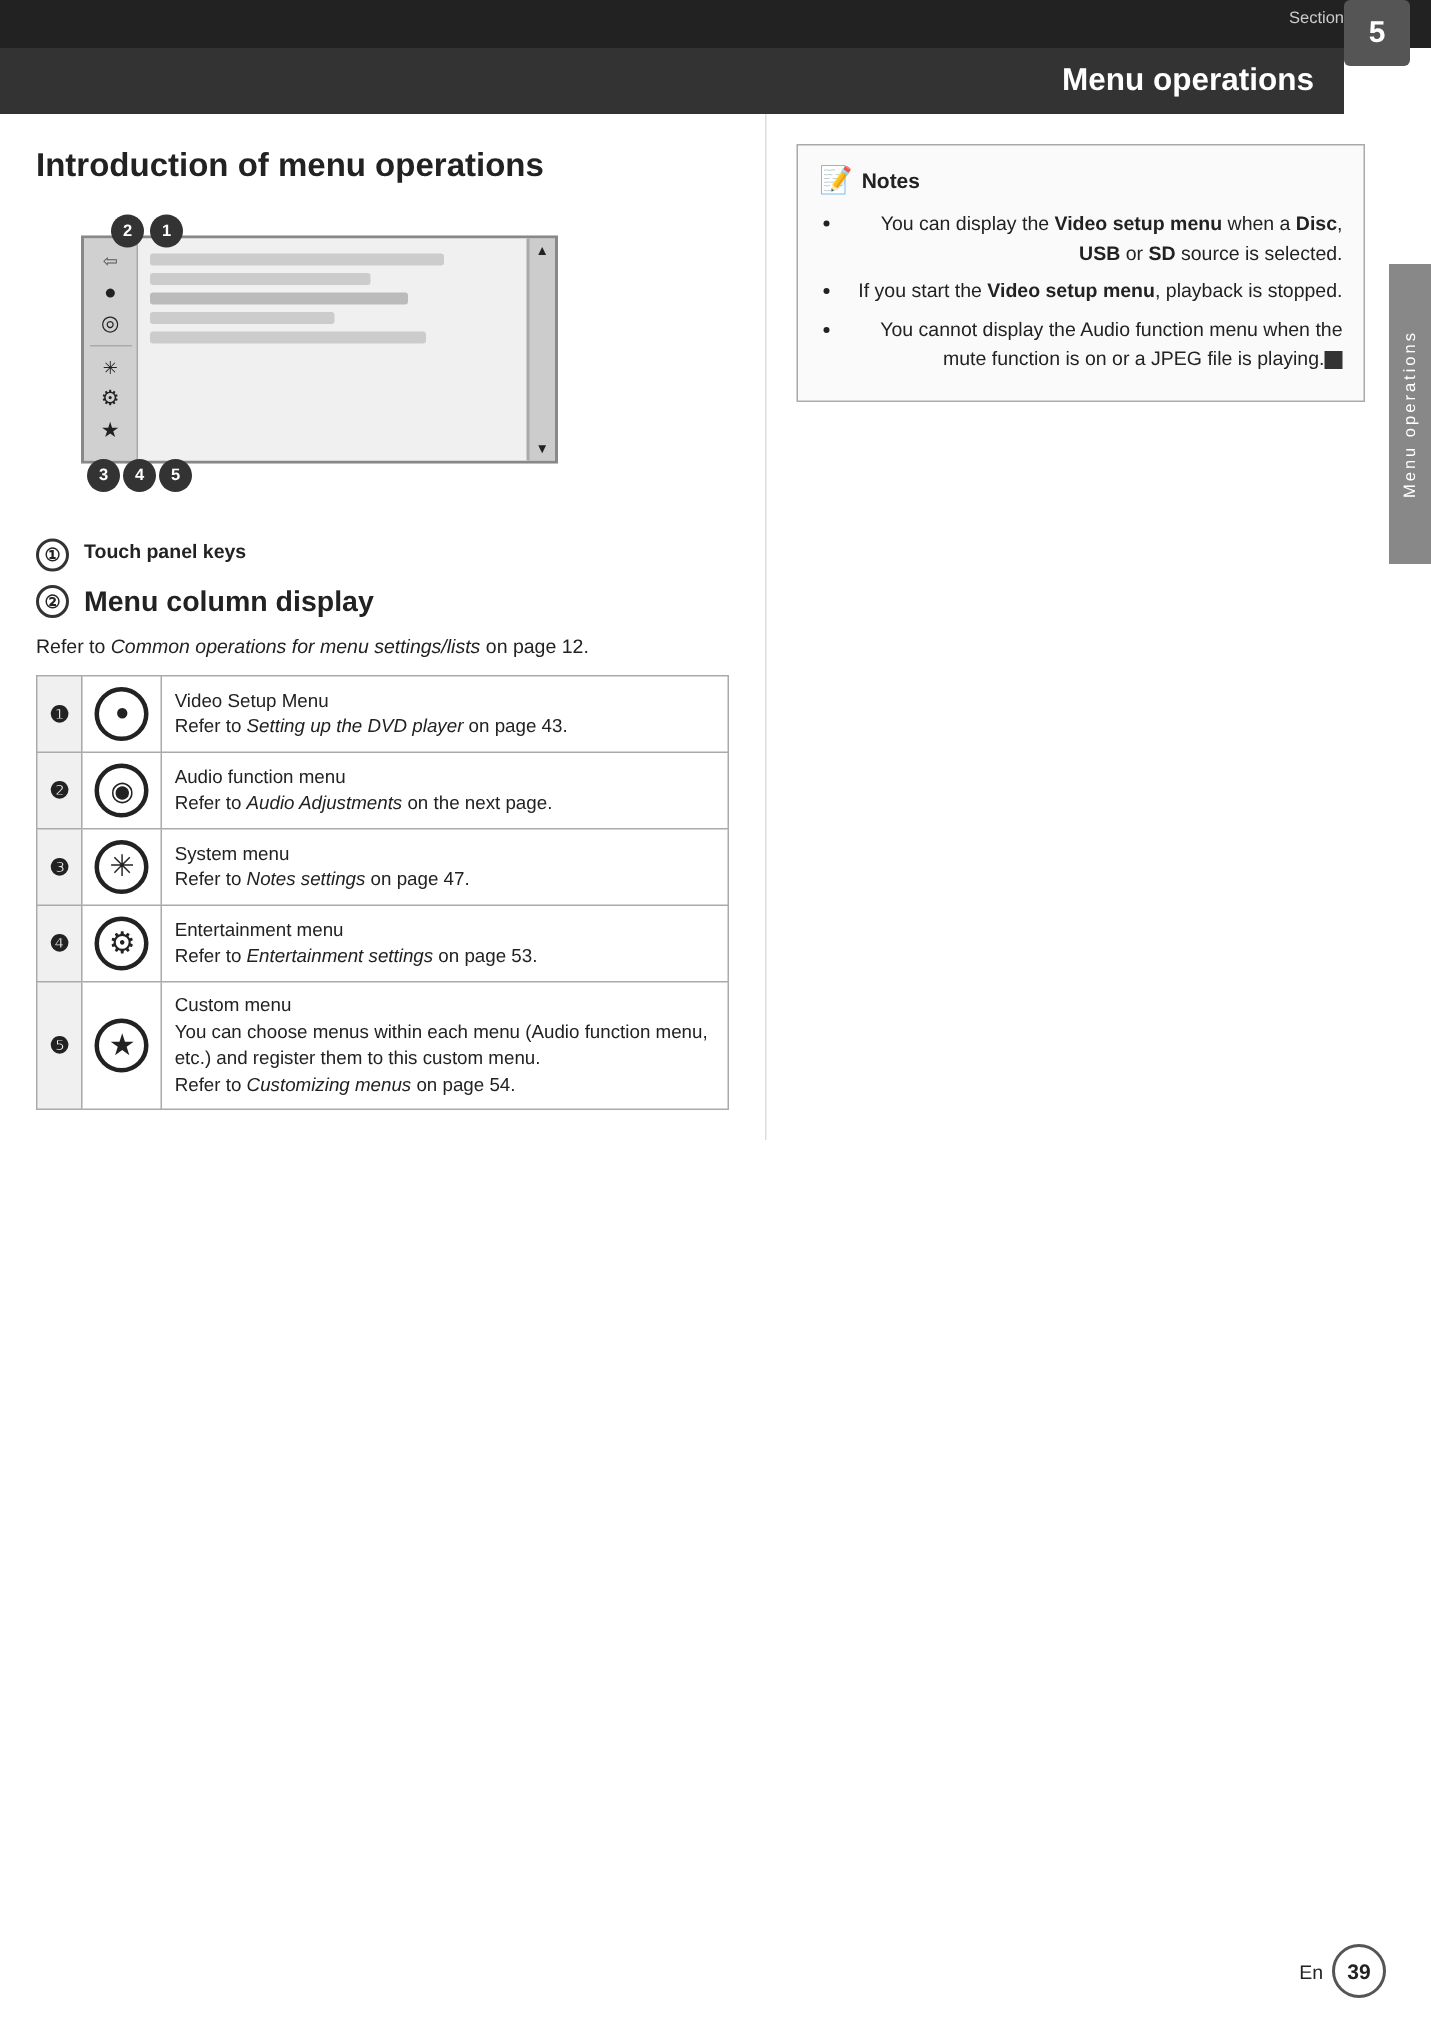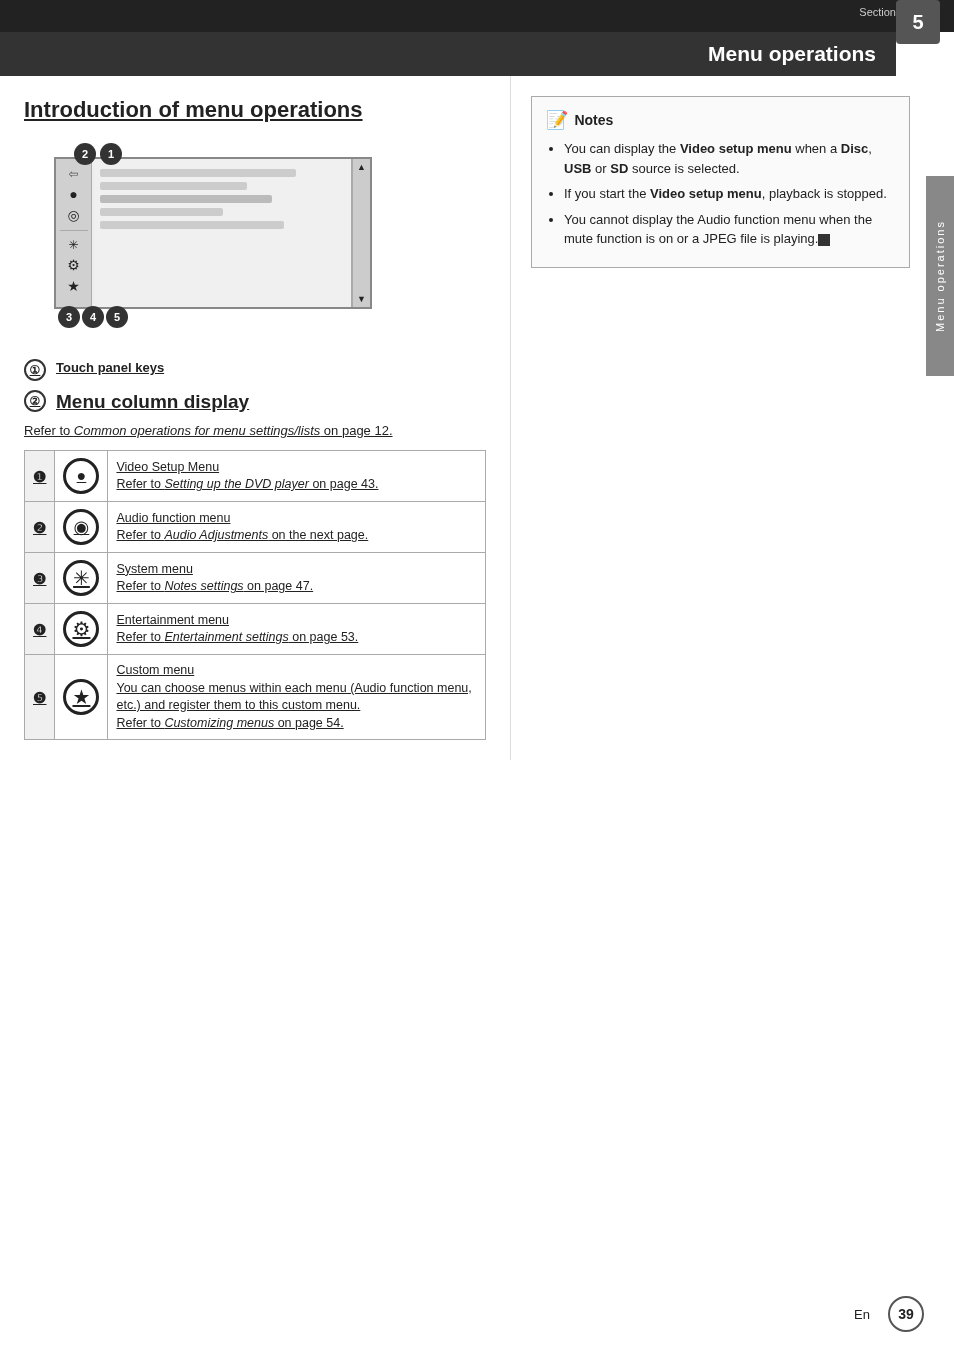--- a/index.html
+++ b/index.html
@@ -14,21 +14,20 @@
     }
 
     .main-content {
       display: flex;
       padding: 0;
     }
 
     .left-column {
       width: 510px;
       padding: 20px 24px;
-      text-decoration: underline;
     }
 
     .right-column {
       width: 420px;
       padding: 20px 20px;
       border-left: 1px solid #ddd;
     }
 
     h1.intro-title {
       font-size: 22px;
@@ -127,20 +126,21 @@
       gap: 6px;
       font-size: 14px;
       font-weight: bold;
       margin-bottom: 8px;
     }
     .notes-list {
       list-style: disc;
       padding-left: 18px;
       font-size: 13px;
       line-height: 1.5;
+      text-align: right;
     }
     .notes-list li {
       margin-bottom: 6px;
     }
     .notes-list li b {
       font-weight: bold;
     }
     .stop-symbol {
       display: inline-block;
       width: 12px;
@@ -313,16 +313,16 @@
         <li>
           You cannot display the Audio function menu when the mute function is on or a JPEG file is playing.<span class="stop-symbol"></span>
         </li>
       </ul>
     </div>
   </div>
 
   <div style="position:absolute; right:0; top:100px; width:28px; background:#888; color:#fff; font-size:11px; writing-mode:vertical-lr; transform:rotate(180deg); text-align:center; padding:14px 4px; letter-spacing:2px; height:200px; display:flex; align-items:center; justify-content:center;">Menu operations</div>
 </div>
 
-<div style="position:absolute; bottom:20px; right:30px; display:flex; align-items:center; gap:18px; font-size:13px;">
+<div style="position:absolute; bottom:20px; right:30px; display:flex; align-items:center; gap:6px; font-size:13px;">
   <span>En</span>
   <div style="border:2px solid #555; border-radius:50%; width:36px; height:36px; display:flex; align-items:center; justify-content:center; font-weight:bold; font-size:14px;">39</div>
 </div>
 
 </body></html>

